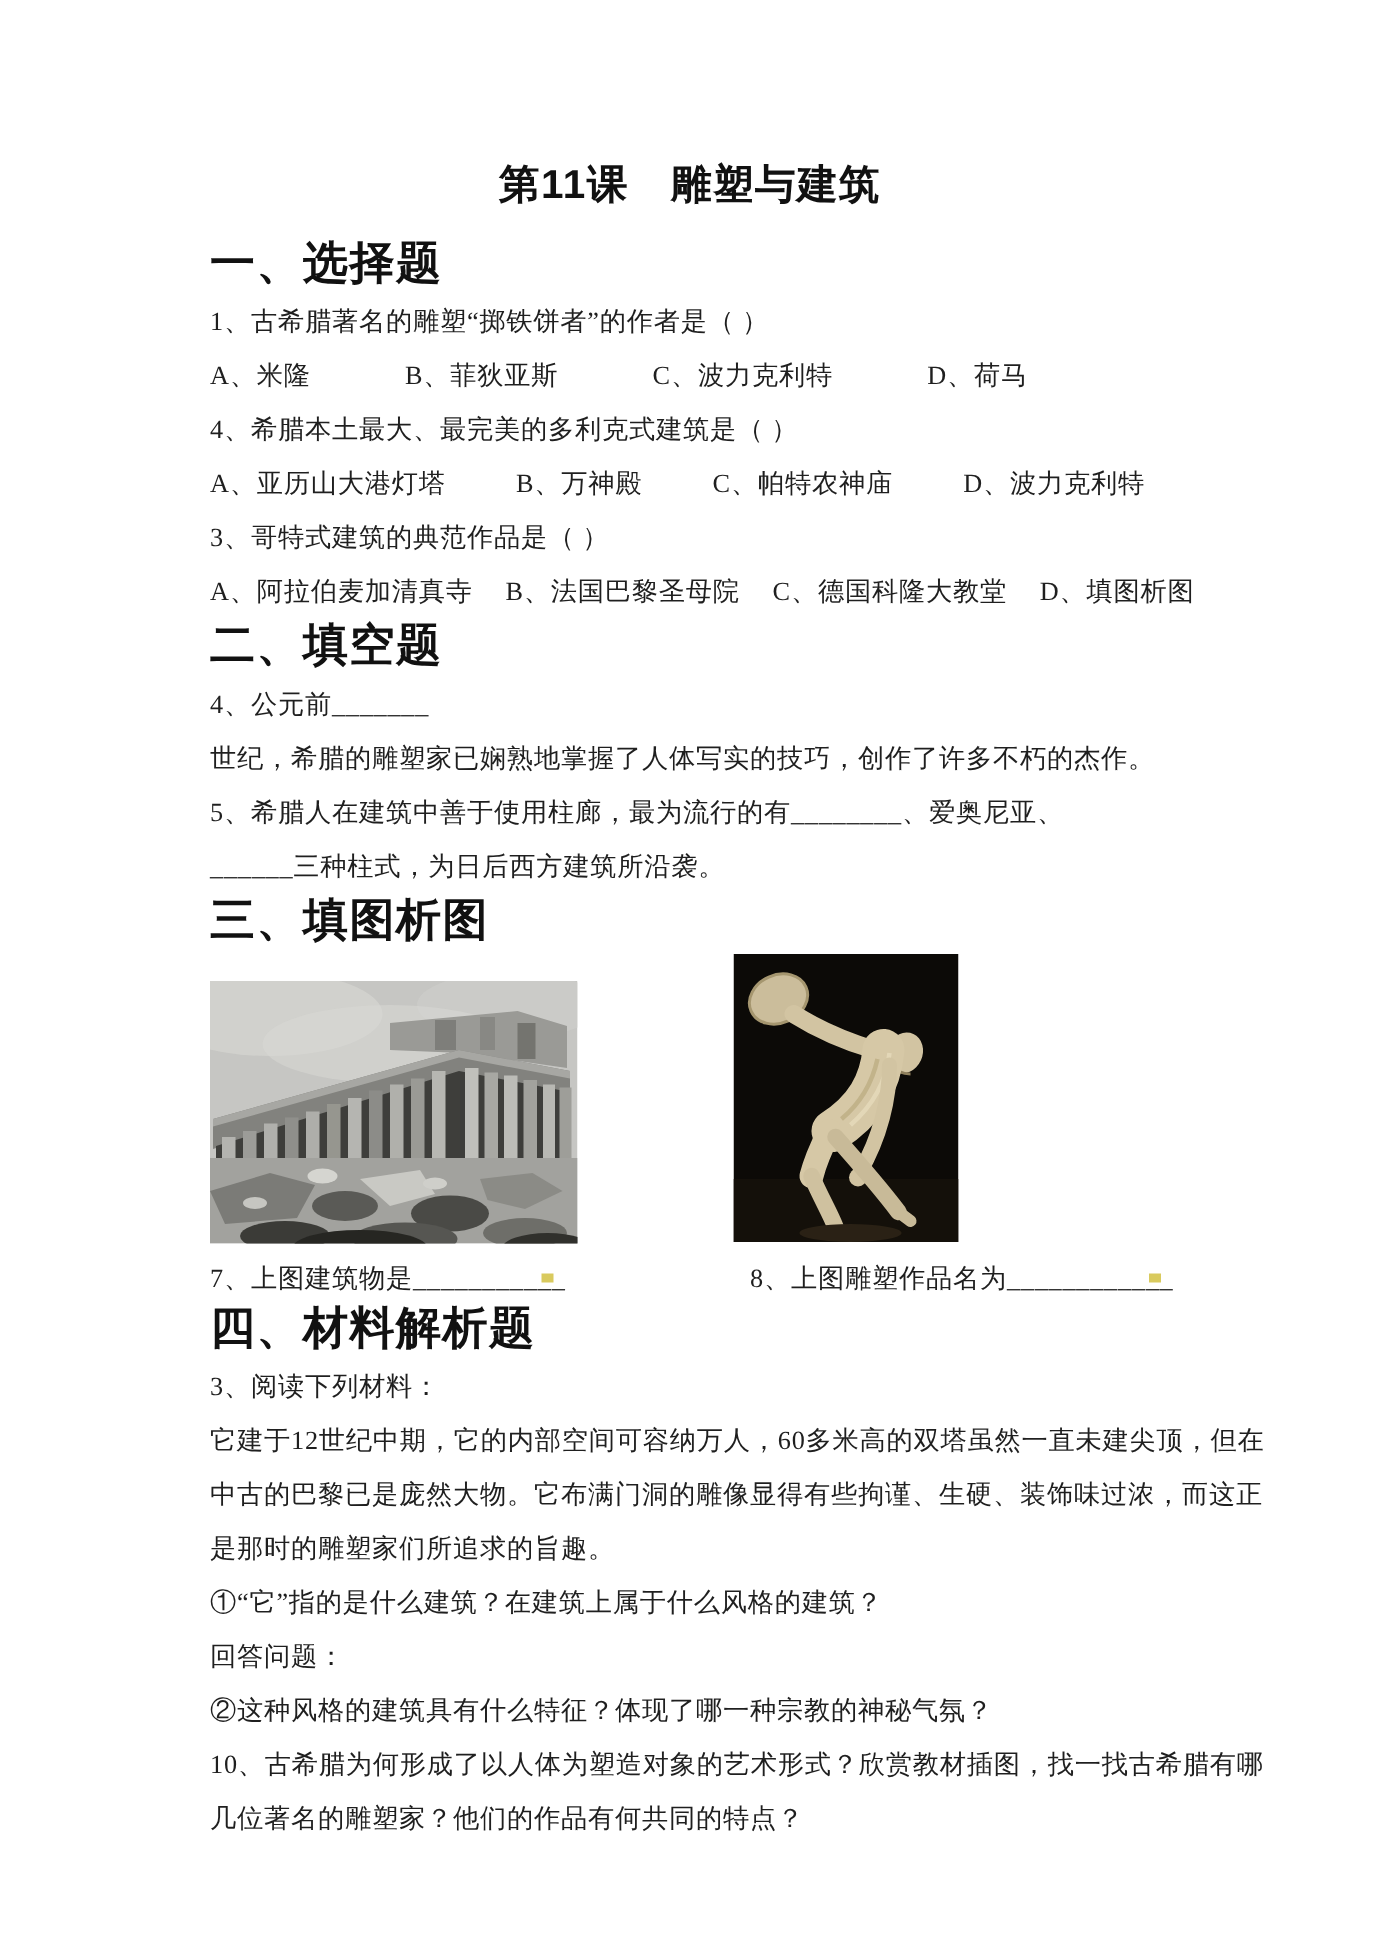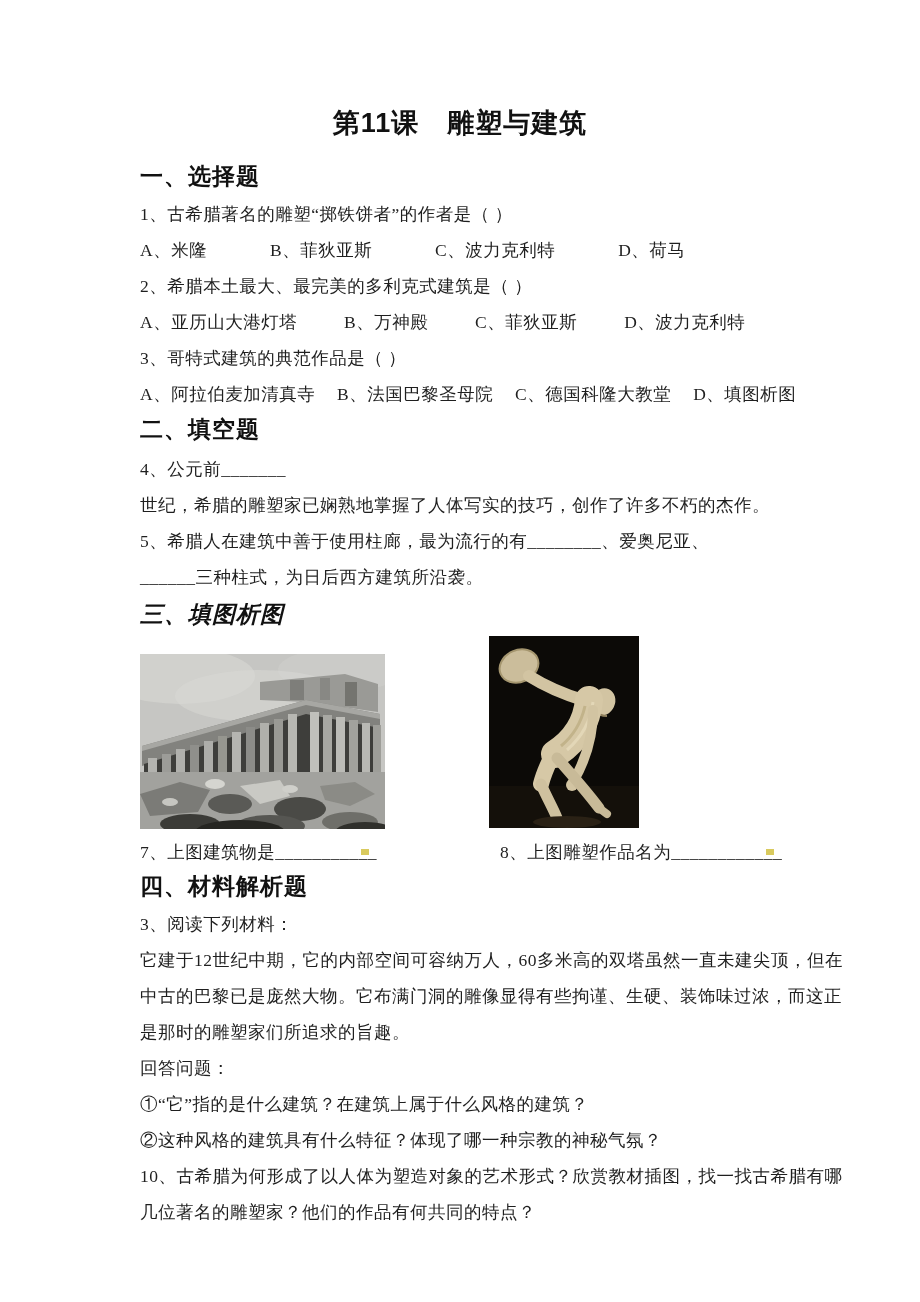--- a/index.html
+++ b/index.html
@@ -18,27 +18,27 @@
     font-family:"Liberation Sans","DejaVu Sans",sans-serif;
     font-weight:bold;
     font-size:27px;line-height:34px;
     color:#111;
     letter-spacing:1px;
   }
   h2.sec{
     margin:0;
     font-family:"Liberation Sans","DejaVu Sans",sans-serif;
     font-weight:bold;
-    font-size:23px;line-height:28px;
+    font-size:30px;line-height:28px;
     color:#111;
     letter-spacing:1px;
   }
   h2.s1{margin-top:22px;}
-  h2.s2{margin-top:8px;font-family:Liberation Mono, monospace;}
-  h2.s3{margin-top:1px;font-style:italic;}
+  h2.s2{margin-top:8px;}
+  h2.s3{margin-top:1px;}
   h2.s4{margin-top:10px;}
   p.line{
     margin:16px 0 13px 0;
     font-size:17.5px;line-height:20px;
     white-space:nowrap;
     letter-spacing:0.5px;
   }
   p.first{margin-top:14px;}
   .s4block p.line{margin-bottom:12px;}
   .opts span{display:inline-block;}
@@ -79,25 +79,25 @@
   <div class="content">
 
     <h2 class="sec s1">一、选择题</h2>
     <p class="line first">1、古希腊著名的雕塑“掷铁饼者”的作者是（  ）</p>
     <p class="line opts opts-q1">
       <span>A、米隆</span>
       <span>B、菲狄亚斯</span>
       <span>C、波力克利特</span>
       <span>D、荷马</span>
     </p>
-    <p class="line">2、希腊本土最大、最完美的多利克式建筑是（ ）</p>
+    <p class="line">4、希腊本土最大、最完美的多利克式建筑是（ ）</p>
     <p class="line opts opts-q2">
       <span>A、亚历山大港灯塔</span>
       <span>B、万神殿</span>
-      <span>C、菲狄亚斯</span>
+      <span>C、帕特农神庙</span>
       <span>D、波力克利特</span>
     </p>
     <p class="line">3、哥特式建筑的典范作品是（  ）</p>
     <p class="line opts opts-q3">
       <span>A、阿拉伯麦加清真寺</span>
       <span>B、法国巴黎圣母院</span>
       <span>C、德国科隆大教堂</span>
       <span>D、填图析图</span>
     </p>
 
@@ -195,21 +195,21 @@
       <span class="cap cap7"><span>7、上图建筑物是___________</span><span class="hl-mark"></span></span>
       <span class="cap cap8"><span>8、上图雕塑作品名为____________</span><span class="hl-mark"></span></span>
     </div>
 
     <h2 class="sec s4">四、材料解析题</h2>
     <div class="s4block">
       <p class="line first">3、阅读下列材料：</p>
       <p class="line">它建于12世纪中期，它的内部空间可容纳万人，60多米高的双塔虽然一直未建尖顶，但在</p>
       <p class="line">中古的巴黎已是庞然大物。它布满门洞的雕像显得有些拘谨、生硬、装饰味过浓，而这正</p>
       <p class="line">是那时的雕塑家们所追求的旨趣。</p>
+      <p class="line">①“它”指的是什么建筑？在建筑上属于什么风格的建筑？</p>
       <p class="line">回答问题：</p>
-      <p class="line">①“它”指的是什么建筑？在建筑上属于什么风格的建筑？</p>
       <p class="line">②这种风格的建筑具有什么特征？体现了哪一种宗教的神秘气氛？</p>
       <p class="line">10、古希腊为何形成了以人体为塑造对象的艺术形式？欣赏教材插图，找一找古希腊有哪</p>
       <p class="line">几位著名的雕塑家？他们的作品有何共同的特点？</p>
     </div>
 
   </div>
 </div>
 
 </body></html>

